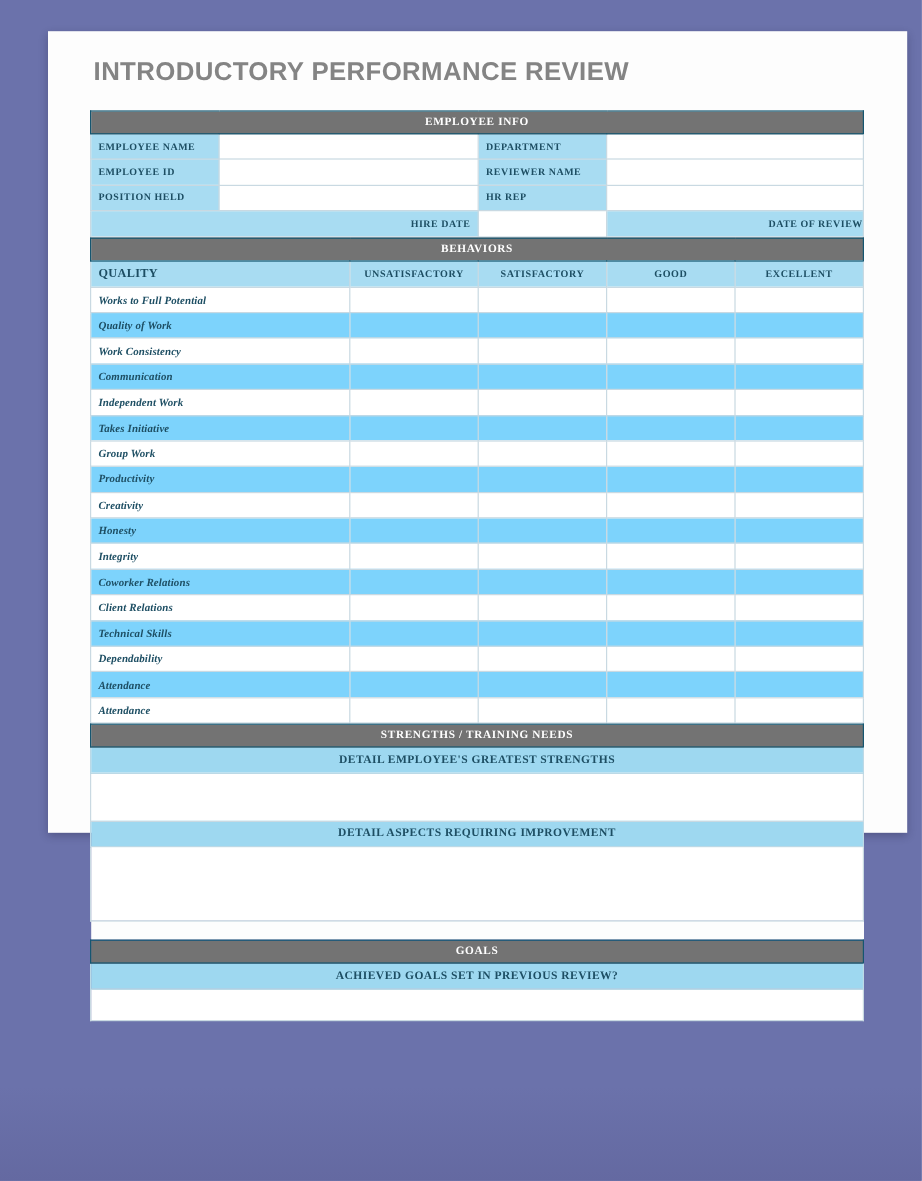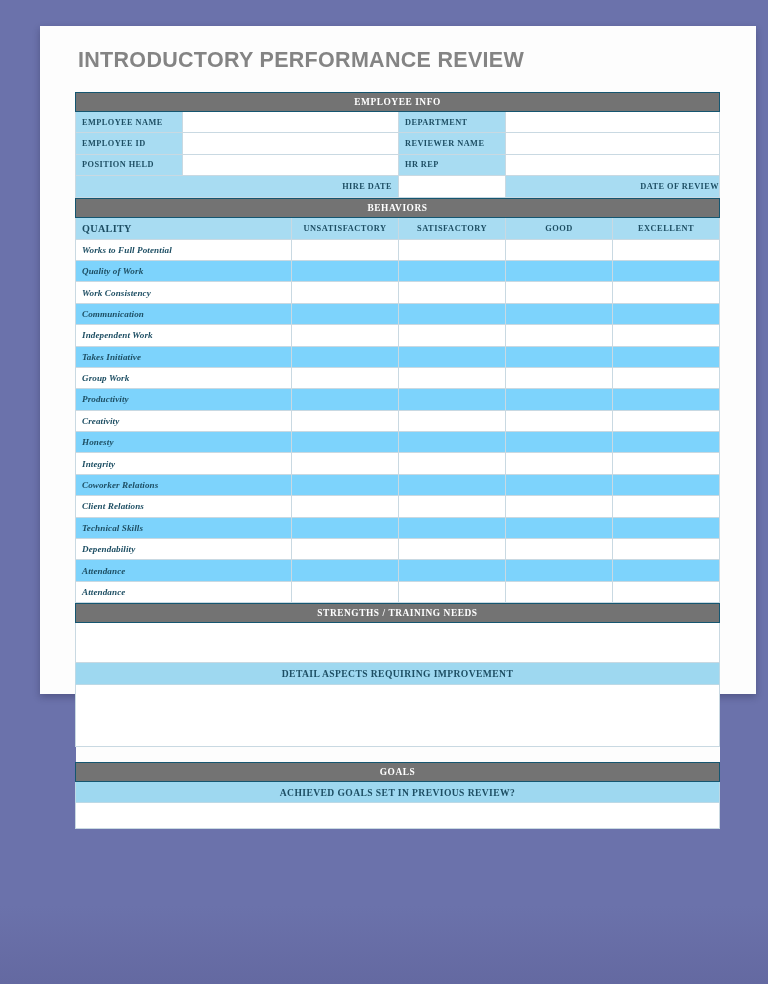--- a/index.html
+++ b/index.html
@@ -296,20 +296,23 @@
 
       <table class="grid">
         <colgroup>
             <col style="width:644px">
           </colgroup>
         <tbody>
           <tr>
             <td class="band-dark">STRENGTHS / TRAINING NEEDS</td>
           </tr>
           <tr>
+            <td class="band-mid">DETAIL EMPLOYEE'S GREATEST STRENGTHS</td>
+          </tr>
+          <tr>
             <td class="val tall-40"></td>
           </tr>
           <tr>
             <td class="band-mid">DETAIL ASPECTS REQUIRING IMPROVEMENT</td>
           </tr>
           <tr>
             <td class="val tall-62"></td>
           </tr>
           <tr class="gap-row">
               <td></td>

